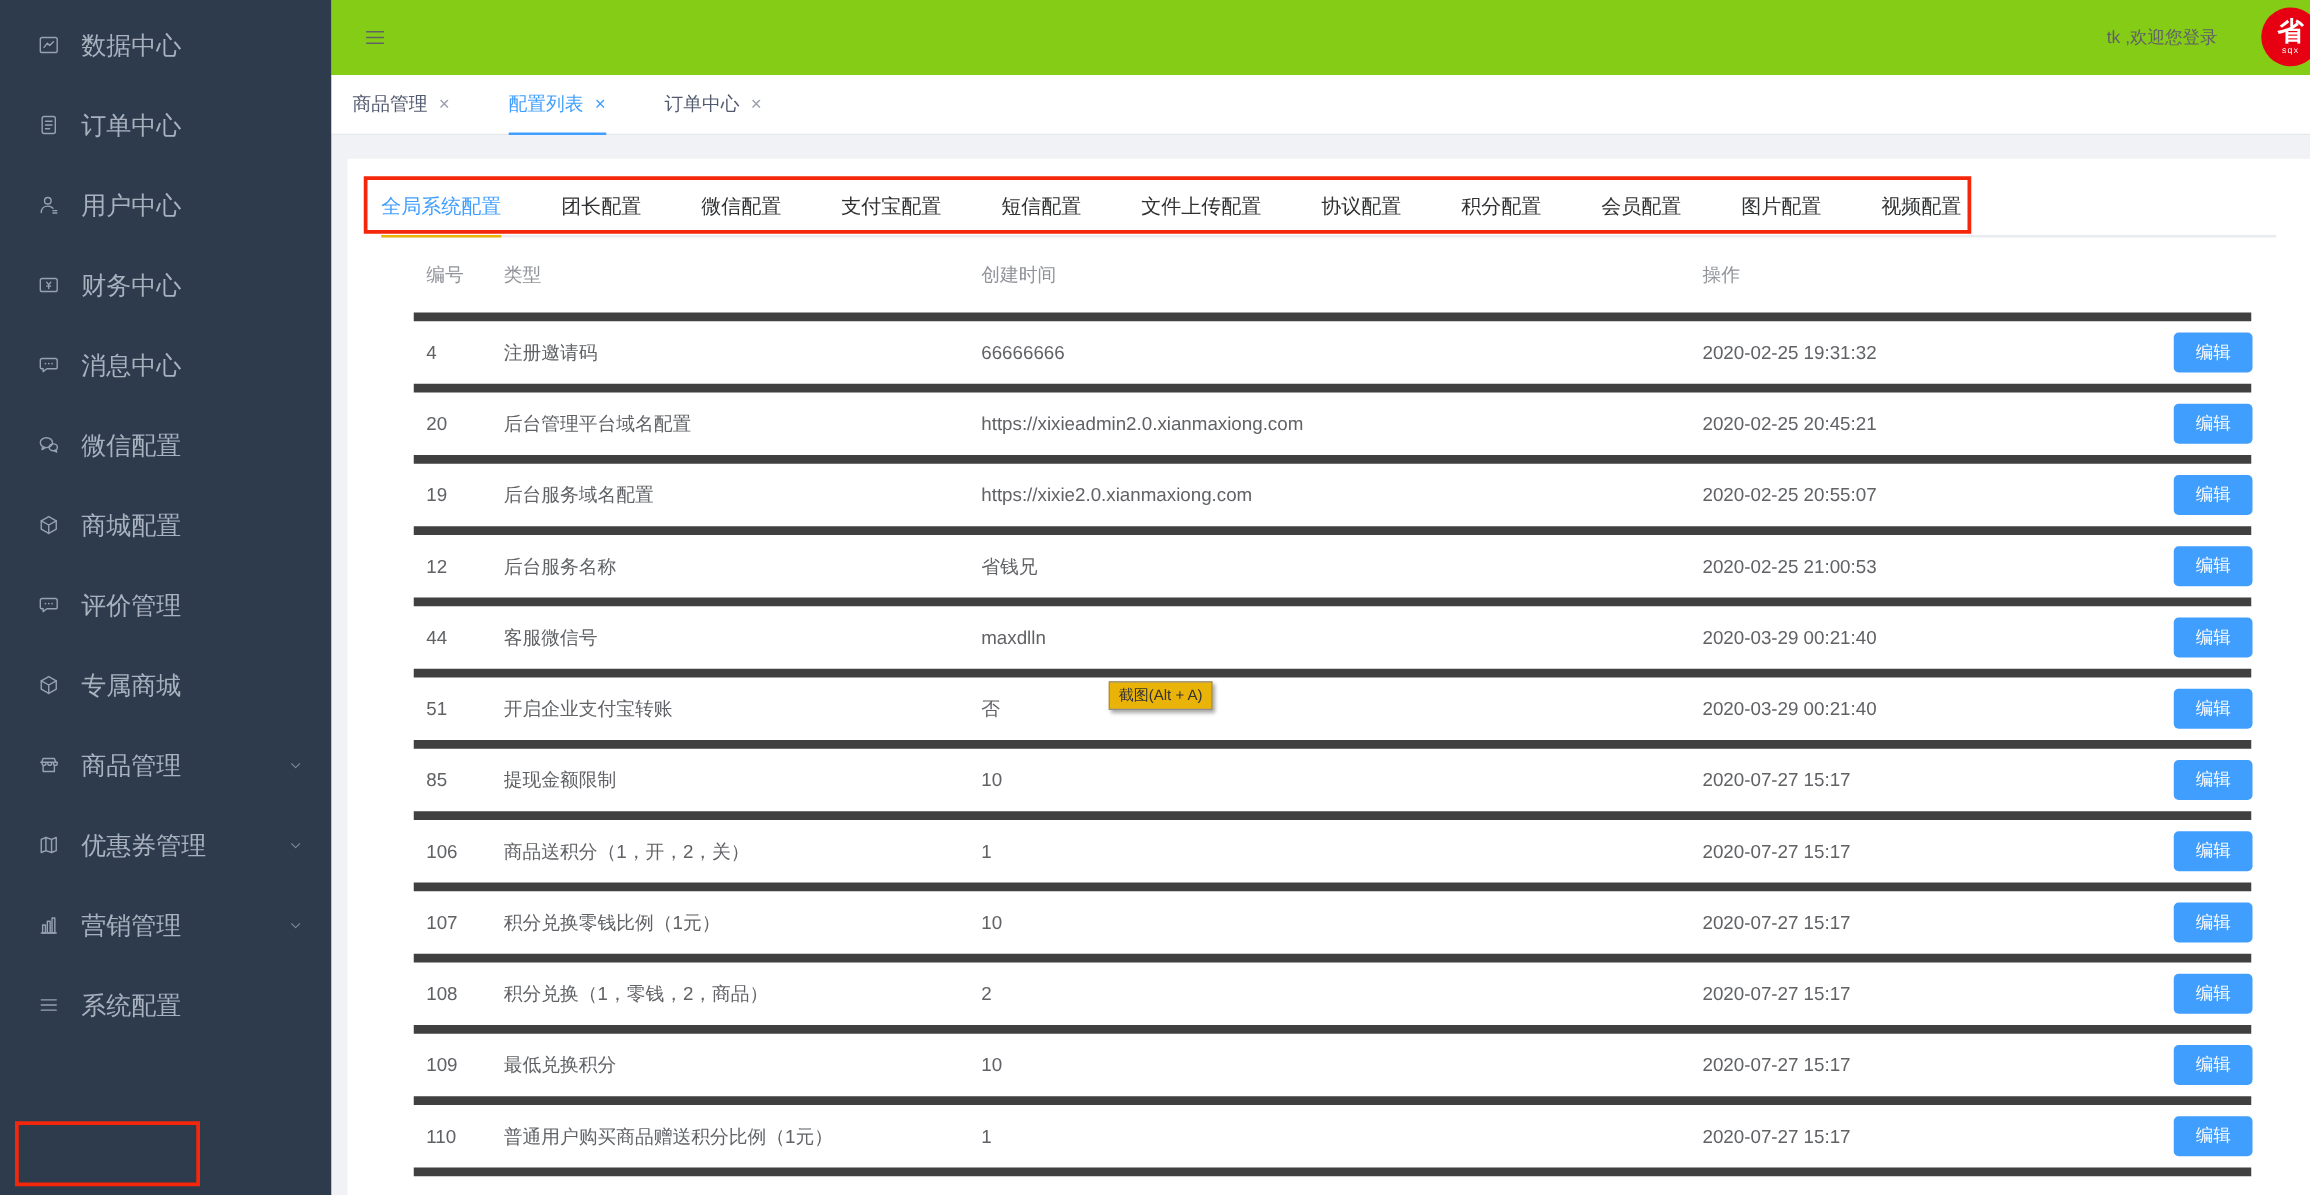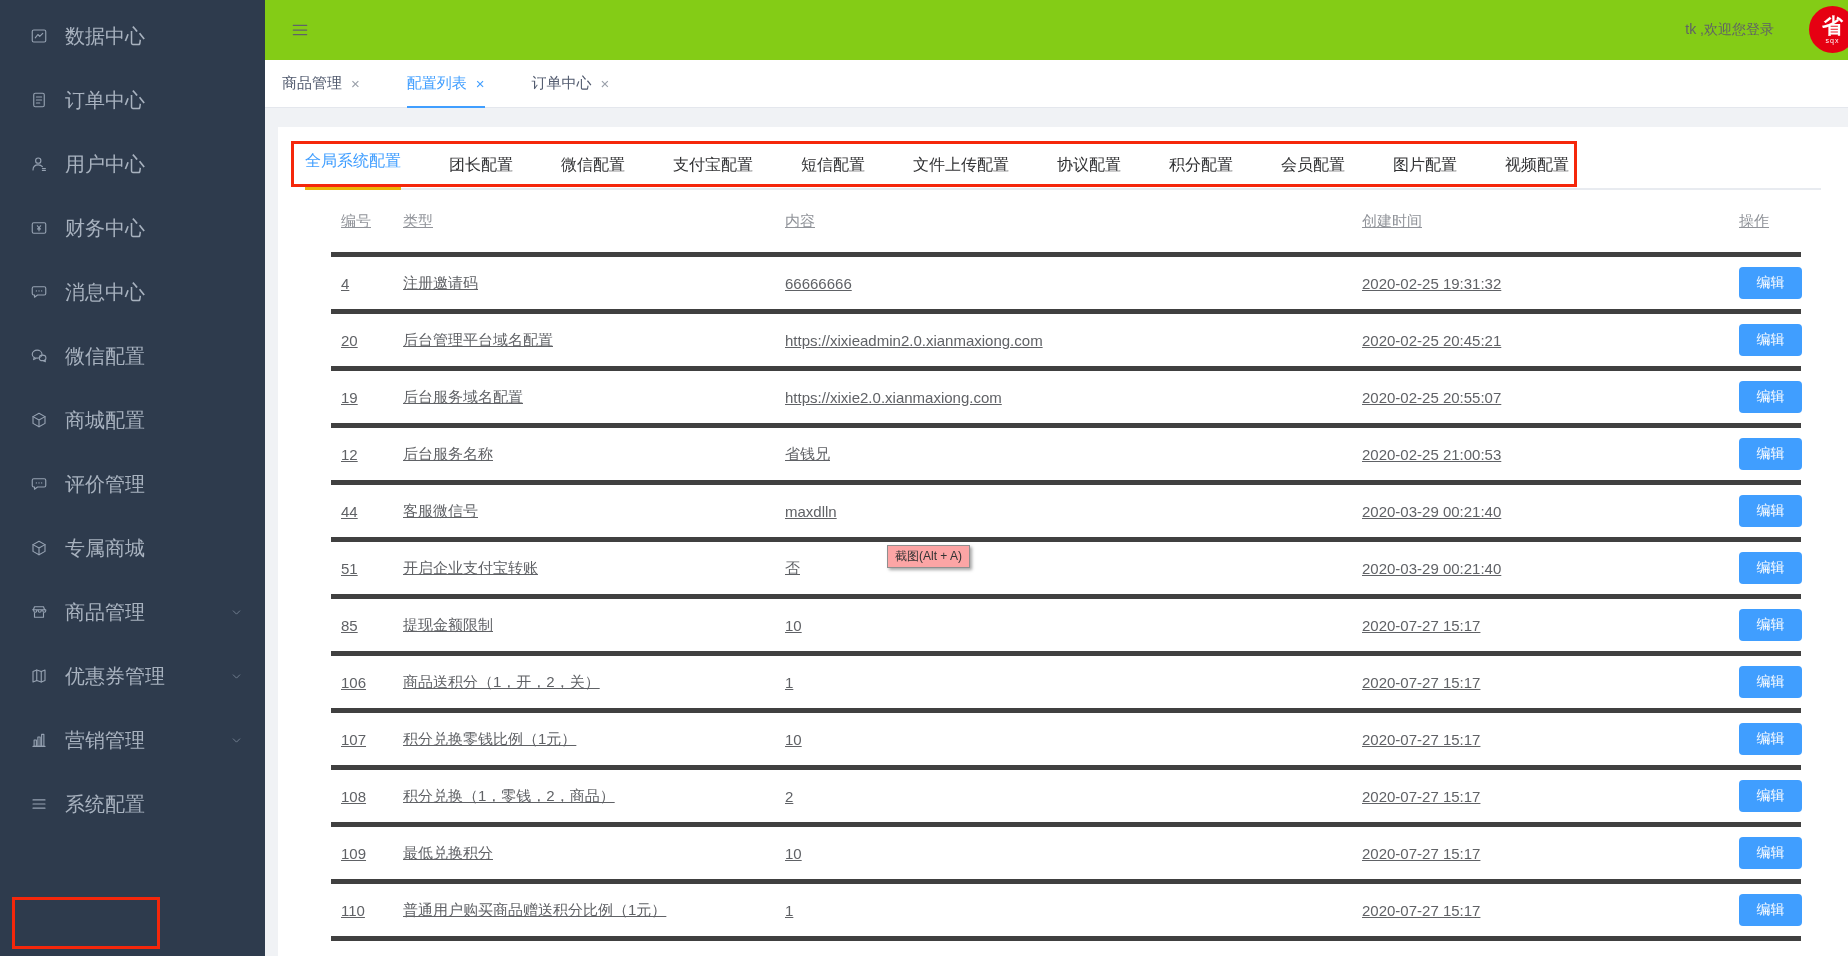--- a/index.html
+++ b/index.html
@@ -37,35 +37,35 @@
   .navtab { display:flex; align-items:center; margin-right:47px; font-size:15px; color:#515a6e; position:relative; cursor:pointer; }
   .navtab .close { margin-left:9px; font-size:15px; color:#9aa0aa; line-height:1; }
   .navtab.active { color:#409eff; }
   .navtab.active .close { color:#409eff; }
   .navtab.active::after { content:""; position:absolute; left:0; right:0; bottom:-1px; height:2px; background:#409eff; }
 
   .card { position:absolute; left:13px; top:127px; right:0; bottom:-20px; background:#fff; }
 
   .ctabs { display:flex; align-items:flex-end; margin:20px 27px 0 27px; height:43px; border-bottom:2px solid #e8ebf0; }
   .ctab { font-size:16px; color:#303133; margin-right:48px; padding-bottom:12px; cursor:pointer; white-space:nowrap; }
-  .ctab.active { color:#409eff; border-bottom:6px solid #eab308; margin-bottom:-2px; }
+  .ctab.active { color:#409eff; border-bottom:2px solid #eab308; margin-bottom:-2px; }
 
   .table { margin:0 47px 0 53px; }
-  .thead, .trow { display:grid; grid-template-columns:72px 382px 577px 377px 1fr; align-items:center; border-bottom:5px solid #404040;text-decoration:underline; }
+  .thead, .trow { display:grid; grid-template-columns:72px 382px 577px 377px 1fr; align-items:center; border-bottom:7px solid #404040; }
   .thead { height:67px; color:#909399; font-size:15px; }
   .trow  { height:57px; color:#606266; font-size:15px; }
   .cell-id { padding-left:10px; }
   .btn-edit { width:63px; height:32px; background:#409eff; color:#fff; border:none; border-radius:4px;
     font-size:14px; font-family:inherit; cursor:pointer; }
 
   
   .annotation { position:absolute; border:3px solid #f5270b; pointer-events:none; z-index:8; }
   .annotation.tabs-box { left:291px; top:141px; width:1286px; height:46px; }
   .annotation.sys-box  { left:12px;  top:897px; width:148px; height:52px; }
-  .tooltip { position:absolute; left:887px; top:545px; z-index:9; background:#fca5a5;
+  .tooltip { position:absolute; left:887px; top:545px; z-index:9; background:#eab308;
     border:1px solid #8f8f8f; box-shadow:2px 2px 3px rgba(0,0,0,.35);
     font-size:12px; color:#333; padding:2px 7px; white-space:nowrap; }
 </style>
 </head>
 <body>
 
 <aside class="sidebar">
   <nav class="menu">
       <div class="menu-item">
         <span class="icon">
@@ -252,21 +252,20 @@
         <span class="ctab">协议配置</span>
         <span class="ctab">积分配置</span>
         <span class="ctab">会员配置</span>
         <span class="ctab">图片配置</span>
         <span class="ctab">视频配置</span>
       </div>
     <div class="table">
       <div class="thead">
           <div class="cell-id">编号</div>
           <div>类型</div>
-          <div>内容</div>
           <div>创建时间</div>
           <div>操作</div>
         </div>
       <div id="tbody">
           <div class="trow">
             <div class="cell-id">4</div>
             <div>注册邀请码</div>
             <div>66666666</div>
             <div>2020-02-25 19:31:32</div>
             <div><button class="btn-edit">编辑</button></div>

